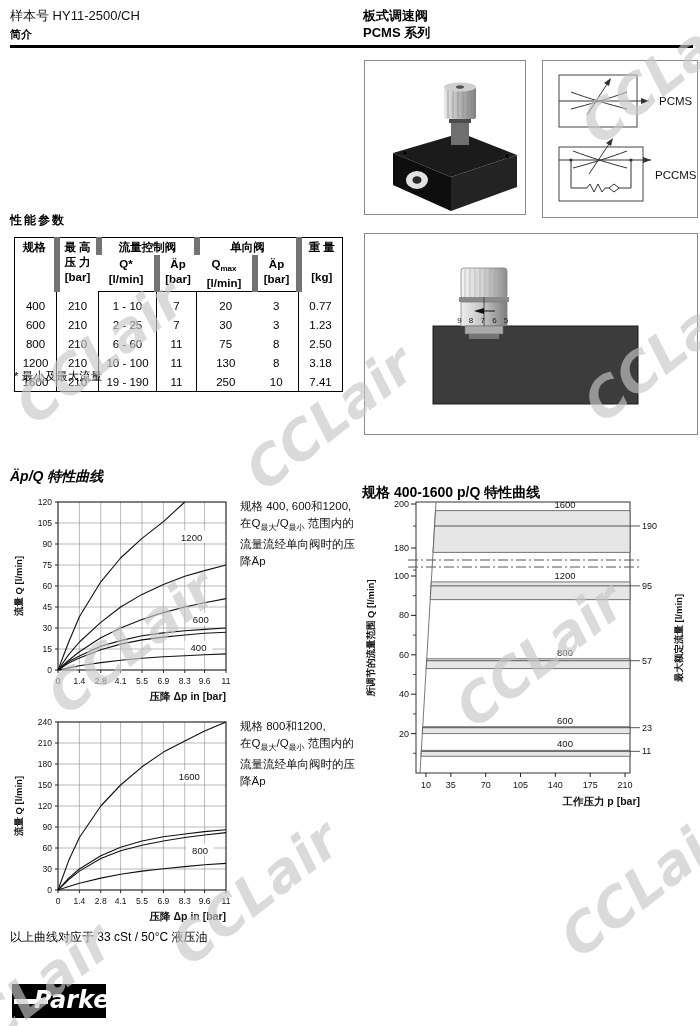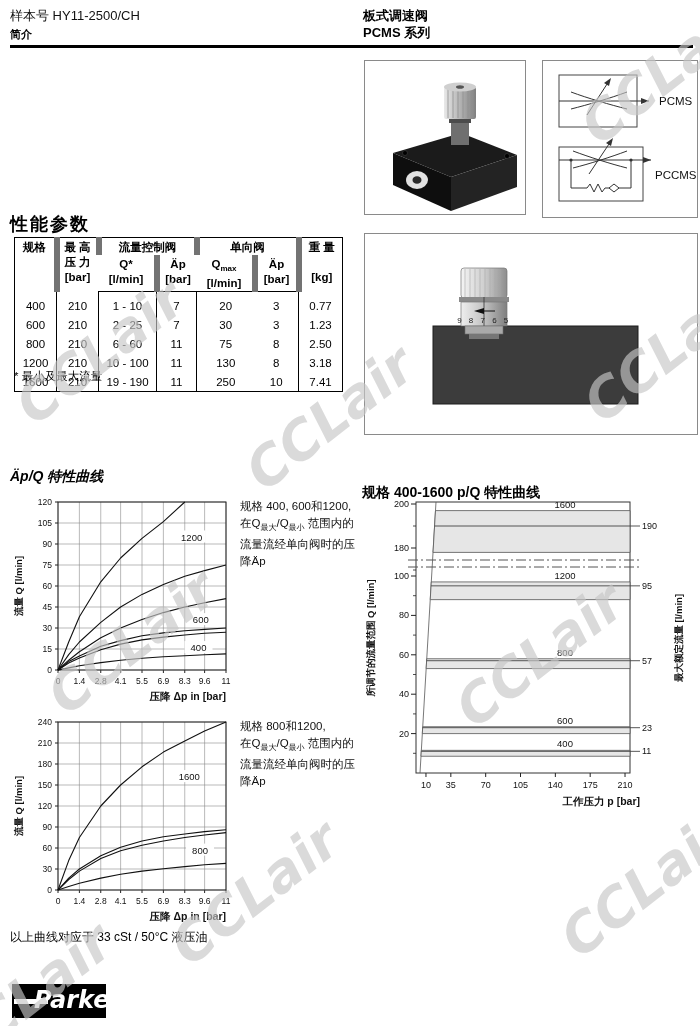--- a/index.html
+++ b/index.html
@@ -8,21 +8,21 @@
   .abs{position:absolute;}
   
   .doc-no{font-size:13px;color:#111;}
   .sec-title{font-size:11px;font-weight:bold;color:#000;margin-top:2px;}
   .prod-title{font-size:13px;font-weight:bold;color:#000;line-height:17px;}
   .rule{background:#000;height:3px;}
   .intro{font-size:12.5px;line-height:19.5px;color:#111;text-align:justify;}
   
   .gbox{border:1px solid #8a8a8a;background:#fff;}
   
-  .ptitle{font-size:18px;font-weight:bold;color:#000;letter-spacing:2px;}
+  .ptitle{font-size:12px;font-weight:bold;color:#000;letter-spacing:2px;}
   table.params{border-collapse:collapse;border:1.5px solid #000;font-size:11.5px;color:#000;}
   table.params th,table.params td{padding:0 3px;text-align:center;font-weight:bold;}
   table.params thead th{vertical-align:top;padding-top:2px;}
   table.params thead tr:last-child th{border-bottom:1.5px solid #000;}
   table.params th.bl,table.params td.bl{border-left:6px solid #737373;}
   table.params tbody td{font-weight:normal;height:19px;}
   table.params tbody td:nth-child(2),table.params tbody td:nth-child(3),
   table.params tbody td:nth-child(4),table.params tbody td:nth-child(5),
   table.params tbody td:nth-child(7){border-left:1px solid #000;}
   table.params tbody tr:first-child td{padding-top:4px;}

